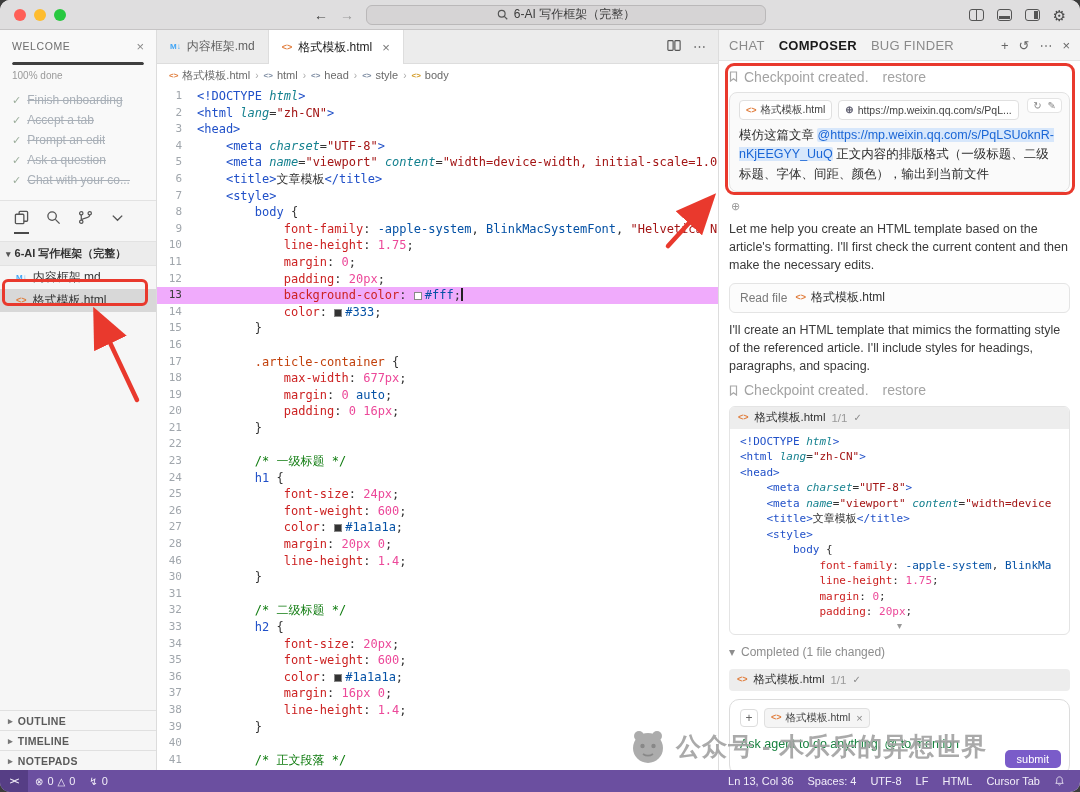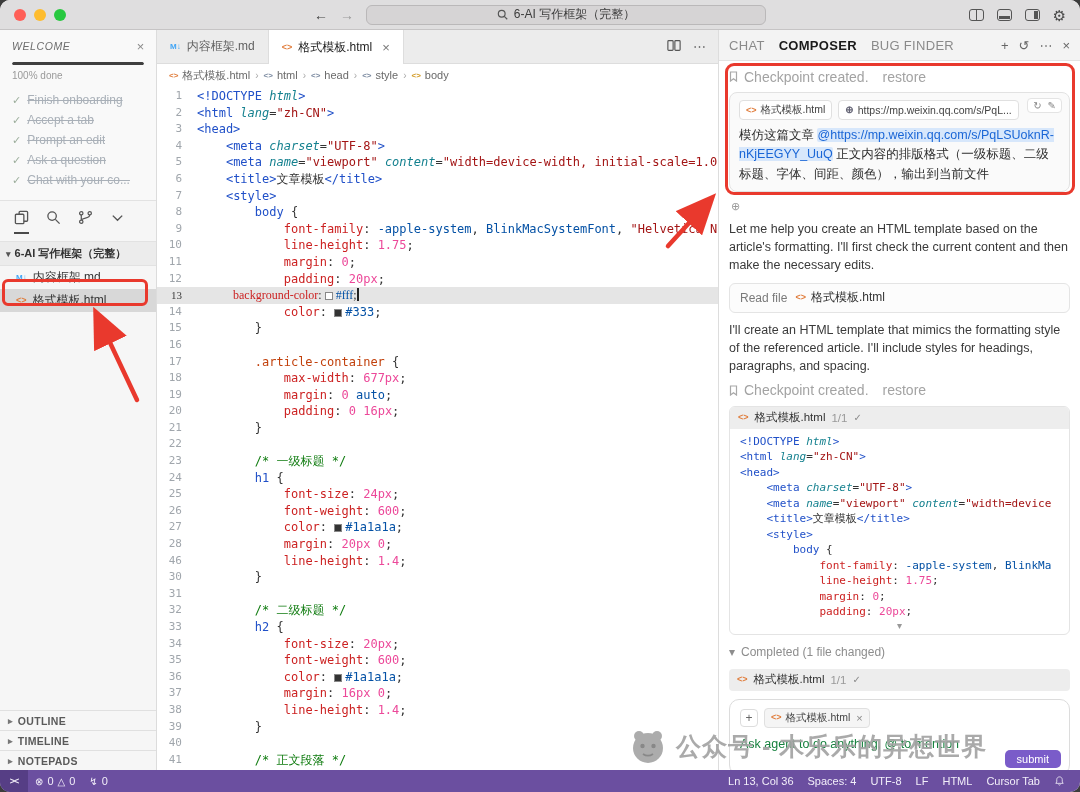--- a/index.html
+++ b/index.html
@@ -21,21 +21,21 @@
   .ticon.cols i{left:6px;top:0;bottom:0;width:1.5px;}
   .ticon.bottom i{left:1px;right:1px;bottom:1px;height:3px;}
   .ticon.right i{right:1px;top:1px;bottom:1px;width:4px;}
   .gear{font-size:15px;color:#4a4a4a;line-height:1;}
 
   .main{flex:1;display:flex;min-height:0;}
 
   
   .sidebar{width:157px;flex:none;background:#f6f6f6;border-right:1px solid #dcdcdc;display:flex;flex-direction:column;font-size:12px;}
   .welcome{padding:8px 12px 10px;border-bottom:1px solid #e2e2e2;background:#f9f9f9;}
-  .wl-head{display:flex;align-items:center;justify-content:space-between;height:16px;font-style:italic;}
+  .wl-head{display:flex;align-items:center;justify-content:space-between;height:16px;}
   .wl-title{font-size:10.5px;letter-spacing:.6px;color:#6d6d6d;}
   .wl-close{color:#8a8a8a;font-size:13px;}
   .wl-progress{margin-top:8px;height:3px;border-radius:2px;background:#d8d8d8;overflow:hidden;}
   .wl-fill{height:100%;background:#3f3f3f;border-radius:2px;}
   .wl-done{margin-top:5px;font-size:10px;color:#9a9a9a;height:12px;}
   .wl-list{margin-top:8px;}
   .wl-item{display:flex;align-items:center;gap:6px;line-height:20px;color:#a9b0b8;}
   .wl-check{color:#9cae9c;font-size:11px;}
   .wl-label{text-decoration:line-through;font-size:12px;white-space:nowrap;overflow:hidden;}
   .activity{display:flex;gap:17px;padding:9px 14px 7px;border-bottom:1px solid #e2e2e2;align-items:flex-start;}
@@ -63,21 +63,21 @@
   .tab-actions{margin-left:auto;display:flex;align-items:center;gap:12px;padding:0 12px;color:#555;}
   .more-dots{font-size:13px;color:#555;}
   .breadcrumb{height:22px;flex:none;display:flex;align-items:center;gap:5px;padding:0 12px;font-size:11px;color:#6a6a6a;background:#fff;}
   .crumb{display:flex;align-items:center;gap:4px;}
   .crumb-ico{font-size:8px;font-weight:bold;color:#7b8aa0;}
   .crumb-ico.first{color:#e07b39;}
   .crumb-ico.last{color:#d29922;}
   .crumb-sep{color:#aaa;font-size:10px;}
   .code-area{flex:1;overflow:hidden;padding-top:2px;font-family:"DejaVu Sans Mono",monospace;font-size:12px;}
   .code-row{display:flex;height:16.6px;line-height:16.6px;white-space:pre;}
-  .code-row.hl{background:#e5e5e5;font-family:Liberation Serif, serif;}
+  .code-row.hl{background:#f0abfc;}
   .gutter{width:40px;flex:none;text-align:right;padding-right:15px;color:#a0a6ac;font-size:11px;}
   .code-row.hl .gutter{color:#3c3c3c;}
   .code-text{flex:1;overflow:hidden;}
   .tk-tag{color:#2050c8;}
   .tk-attr{color:#15818f;font-style:italic;}
   .tk-str{color:#a31515;}
   .tk-pln{color:#333;}
   .tk-sel{color:#2050c8;}
   .tk-cls{color:#c2410c;}
   .tk-prop{color:#cc2222;}

